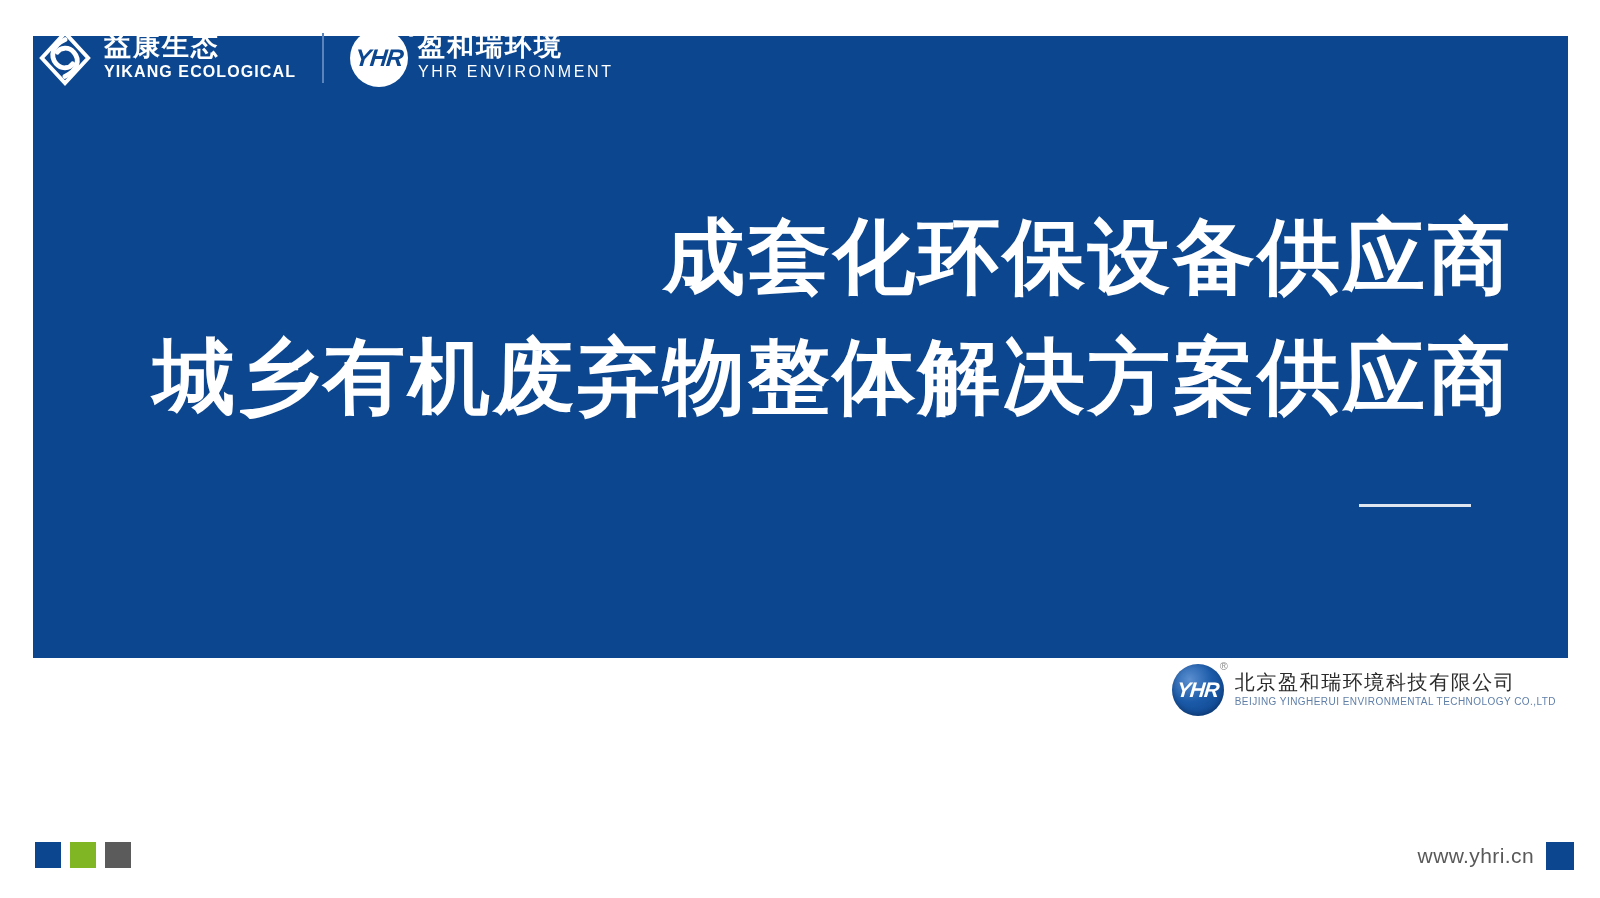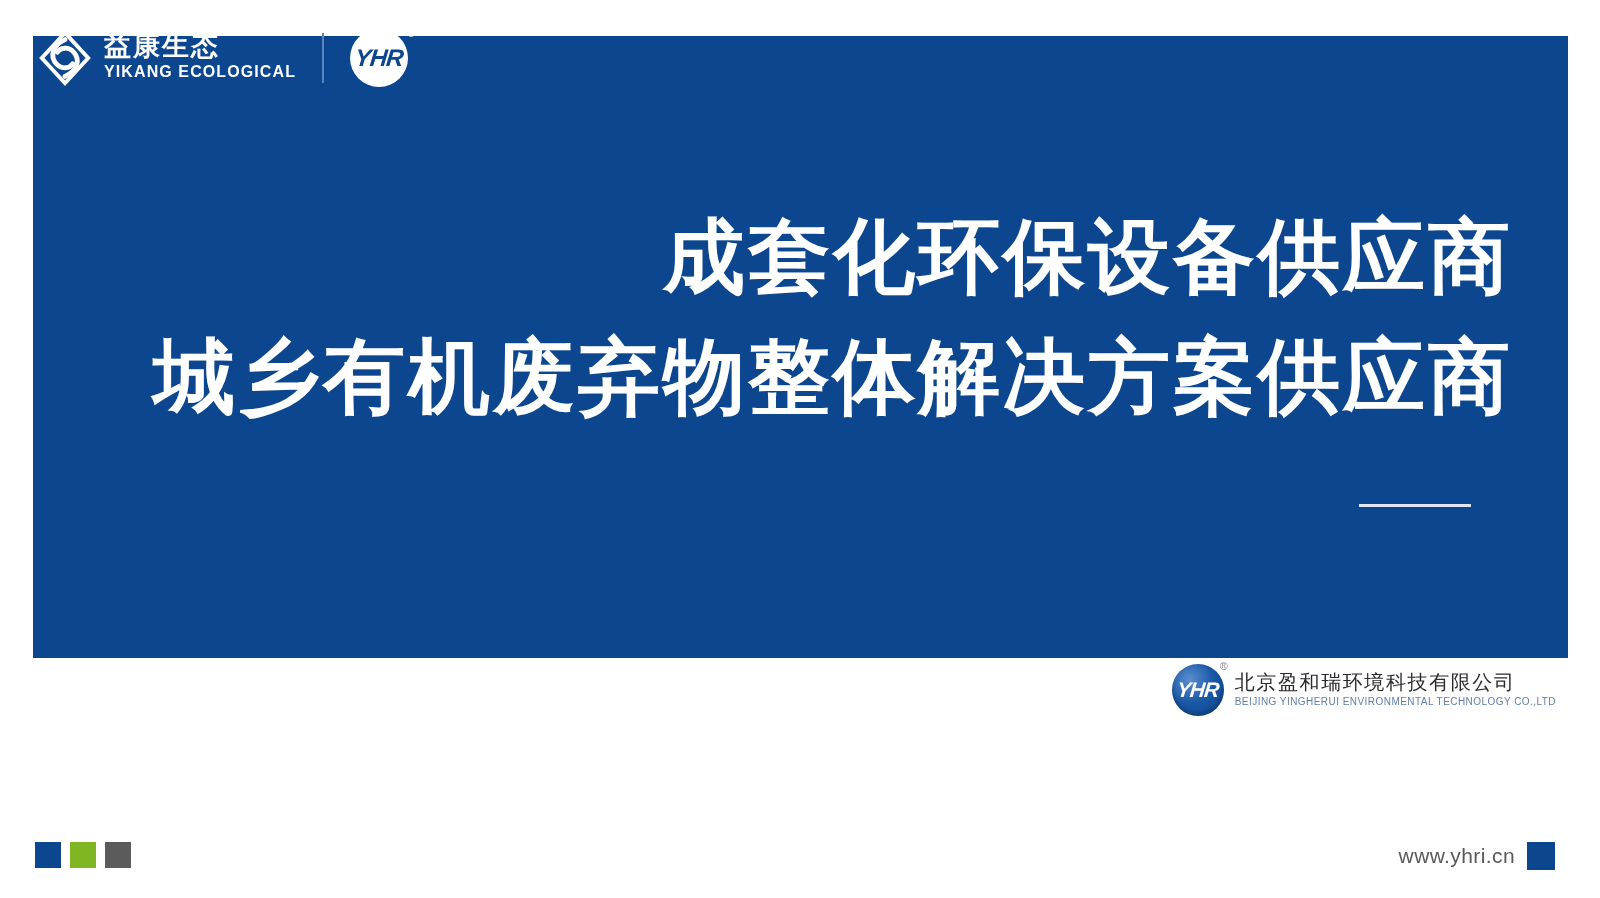--- a/index.html
+++ b/index.html
@@ -170,21 +170,21 @@
   .swatches {
     position:absolute;
     left:35px; bottom:30px;
     display:flex;
     gap:9px;
   }
   .swatch { width:26px; height:26px; }
 
   .site-row {
     position:absolute;
-    right:45px; bottom:28px;
+    right:26px; bottom:28px;
     display:flex;
     align-items:center;
     gap:12px;
   }
   .site-url {
     color:#595959;
     font-size:21px;
     letter-spacing:.4px;
   }
   .site-square { width:28px; height:28px; background:#0b468f; }
@@ -215,20 +215,24 @@
 
     <div class="logo-divider"></div>
 
     <div class="brand">
       <div class="brand-mark">
         <div class="yhr-circle">
           <span class="yhr-letters">YHR</span>
         </div>
         <span class="reg-mark" style="right:-7px; top:-1px;">®</span>
       </div>
+      <div class="brand-text">
+        <div class="brand-cn">盈和瑞环境</div>
+        <div class="brand-en spaced">YHR ENVIRONMENT</div>
+      </div>
     </div>
 
   </div>
 
   <div class="headline headline-1">成套化环保设备供应商</div>
   <div class="headline headline-2">城乡有机废弃物整体解决方案供应商</div>
   <div class="headline-rule" style="background: rgb(223, 230, 239);"></div>
 
   <div class="company-block">
     <div class="company-mark">

